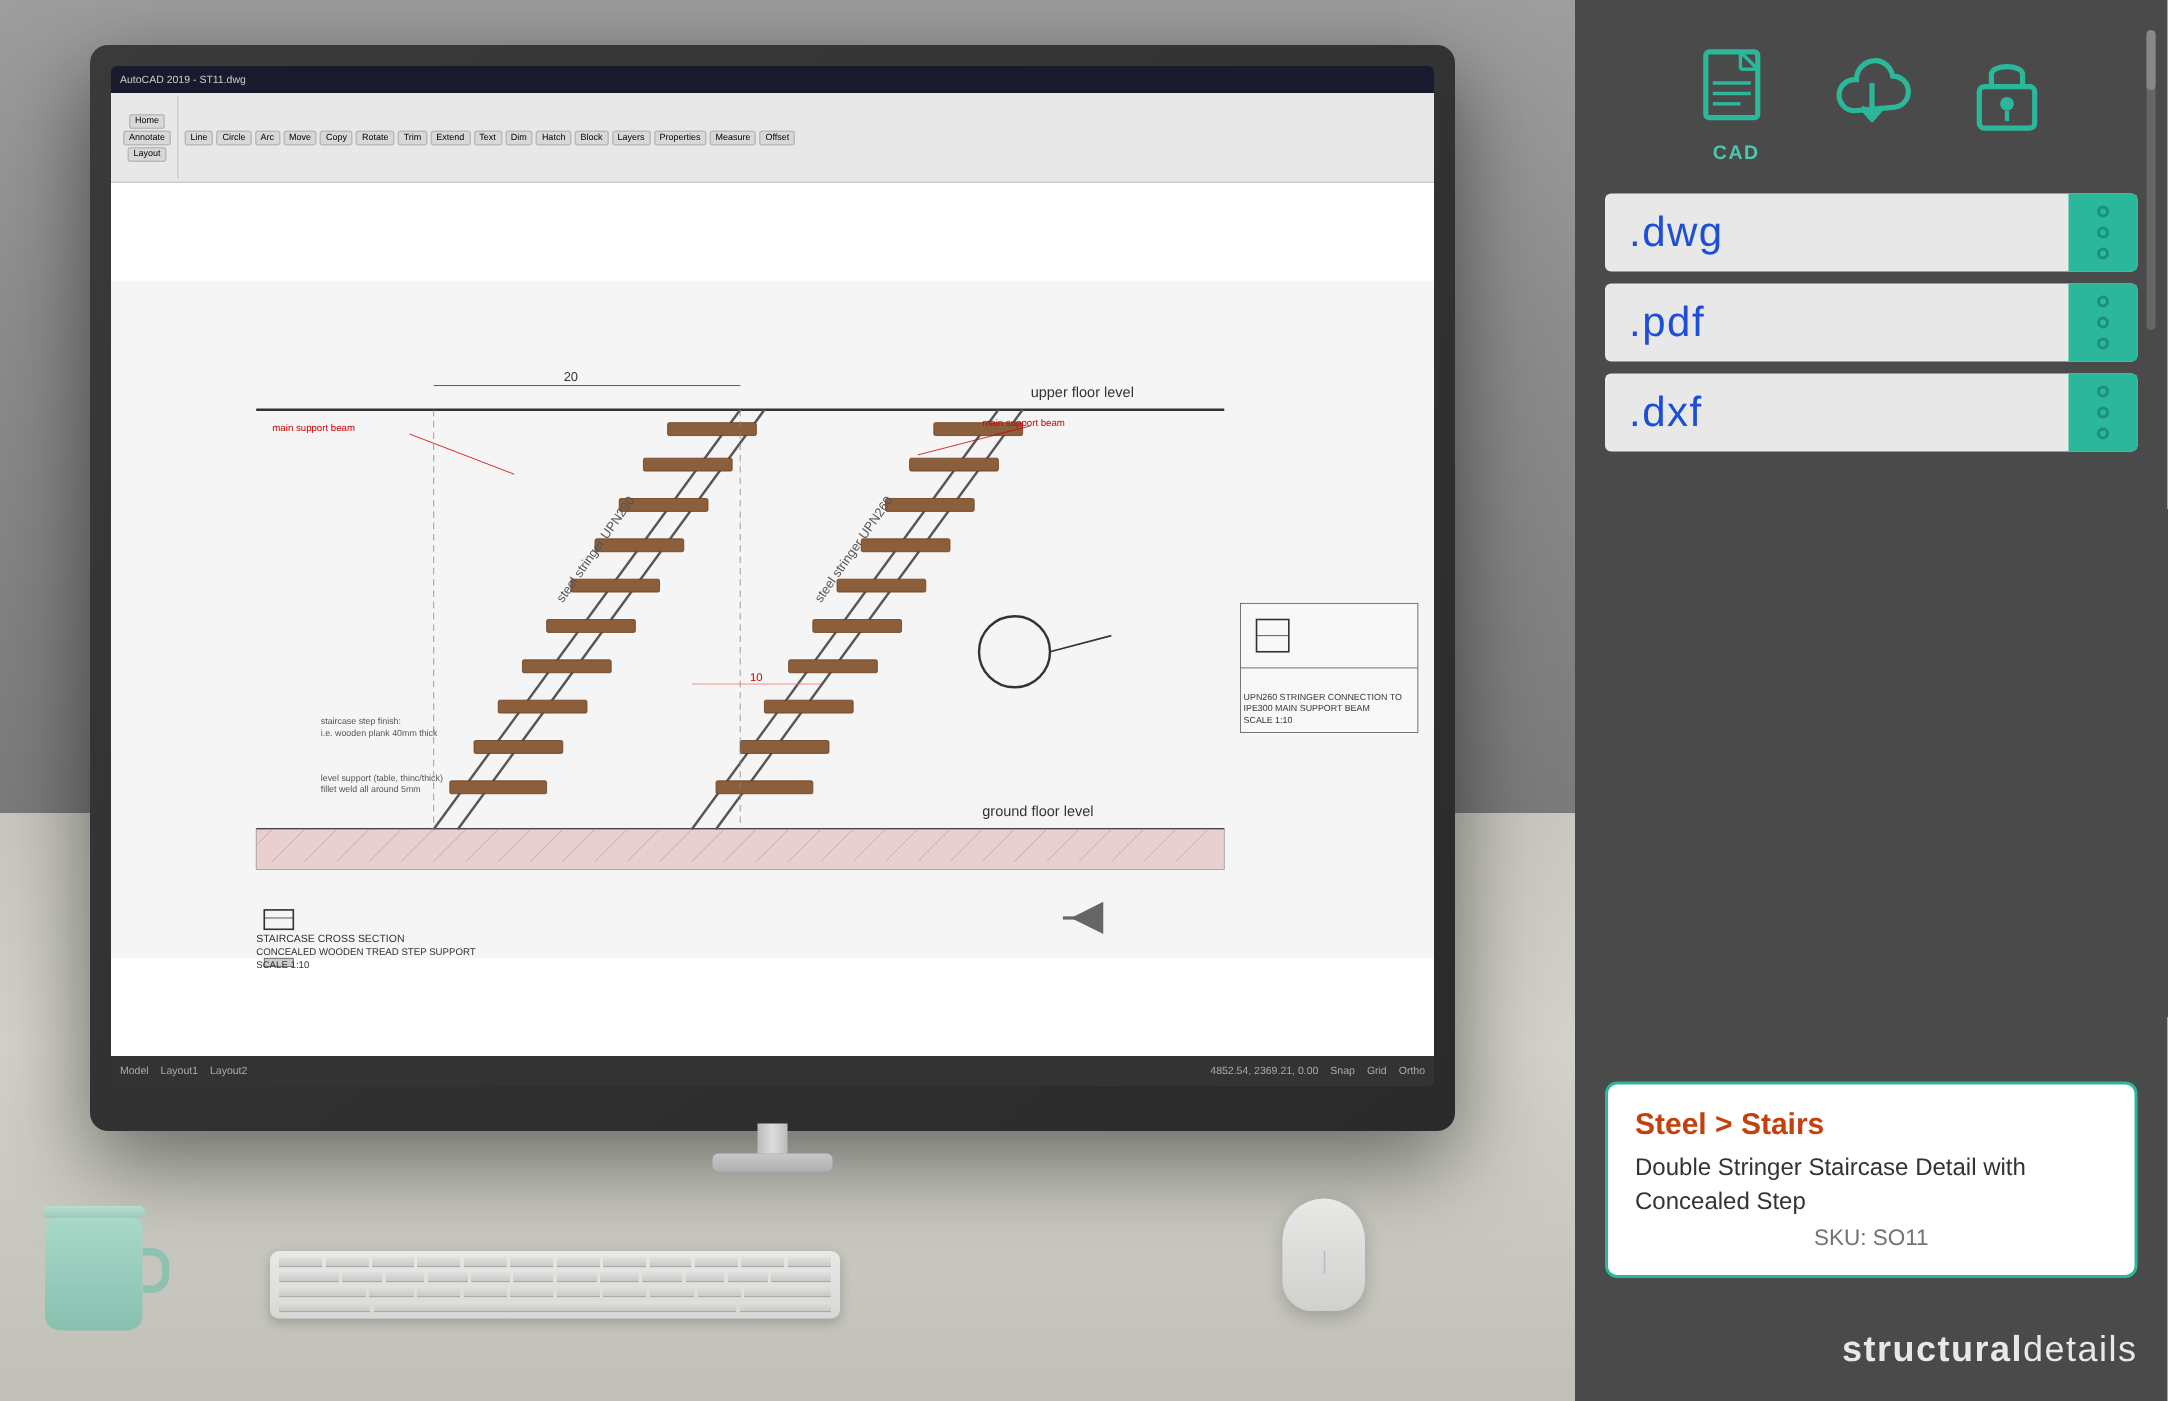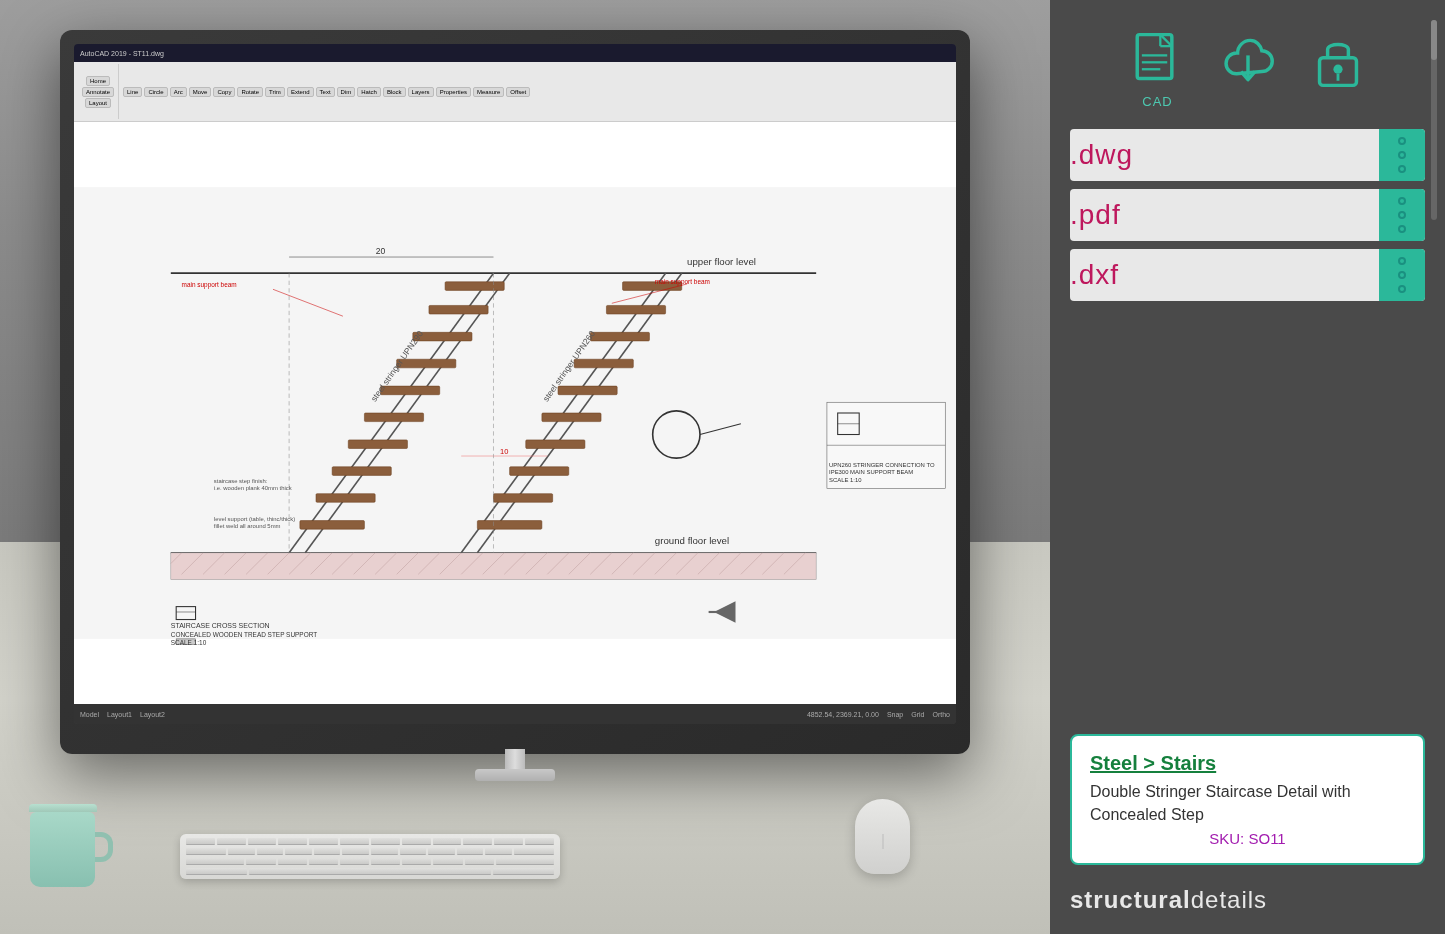--- a/index.html
+++ b/index.html
@@ -279,21 +279,21 @@
     .icon-circle {
       width: 60px;
       height: 60px;
       display: flex;
       align-items: center;
       justify-content: center;
     }
 
     .icon-label {
       font-size: 13px;
-      font-weight: normal;
+      font-weight: bold;
       color: #4dc8b0;
       letter-spacing: 1px;
     }
 
     
     .file-formats {
       display: flex;
       flex-direction: column;
       gap: 8px;
       margin-bottom: 20px;
@@ -306,21 +306,22 @@
       background: #e8e8e8;
       border-radius: 4px;
       overflow: hidden;
       height: 52px;
       cursor: pointer;
     }
 
     .file-btn-label {
       font-size: 28px;
       font-weight: 300;
-      color: #be185d;
+      color: #1d4ed8;
+      padding-left: 16px;
       letter-spacing: 1px;
     }
 
     .file-btn-ring {
       width: 46px;
       height: 100%;
       background: #2bb89a;
       display: flex;
       align-items: center;
       justify-content: center;
@@ -348,42 +349,41 @@
       border-radius: 8px;
       border: 2px solid #2bb89a;
       padding: 16px 18px;
       margin-top: auto;
       margin-bottom: 20px;
     }
 
     .info-category {
       font-size: 20px;
       font-weight: bold;
-      color: #15803d;
+      color: #c2410c;
       margin-bottom: 6px;
-      text-decoration: underline;
     }
 
     .info-title {
       font-size: 16px;
       color: #333;
       line-height: 1.4;
       margin-bottom: 4px;
     }
 
     .info-sku {
       font-size: 15px;
-      color: #a21caf;
+      color: #737373;
       text-align: center;
     }
 
     
     .brand {
-      text-align: left;
-      margin-top: 1px;
+      text-align: right;
+      margin-top: 14px;
     }
 
     .brand-text {
       font-size: 24px;
       color: #e8e8e8;
       letter-spacing: 1px;
     }
 
     .brand-text strong {
       font-weight: 900;

